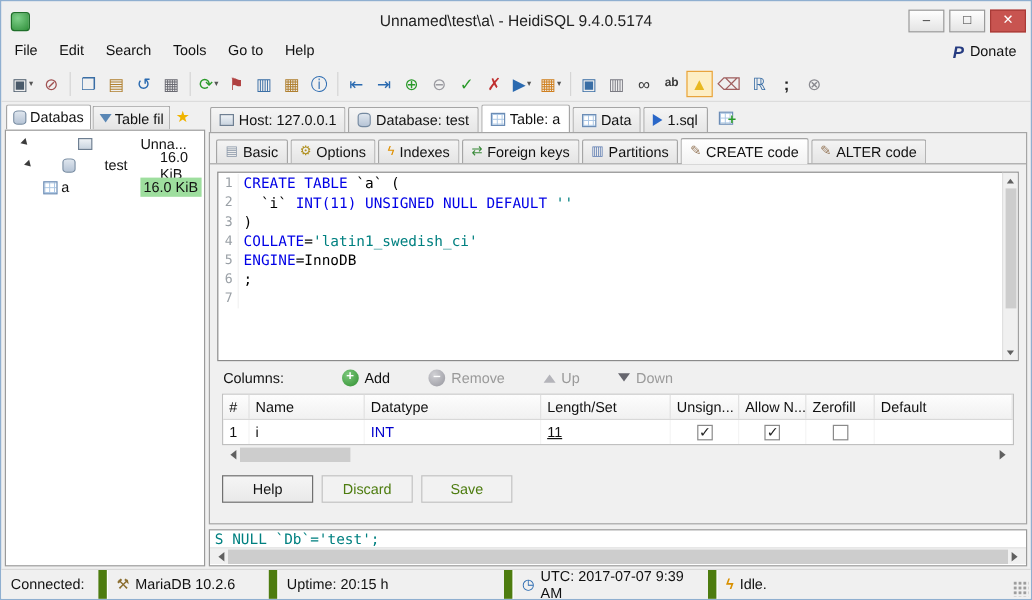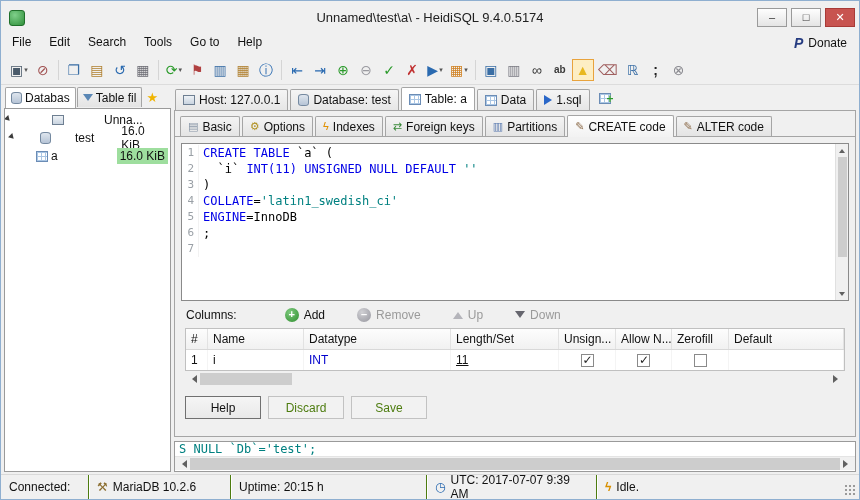--- a/index.html
+++ b/index.html
@@ -29,21 +29,21 @@
   .tool .glyph { font-size:14px; line-height:1; }
   .tool .glyph.small { font-size:10px; font-weight:bold; }
   .tool .caret { font-size:7px; color:#555; }
   .tool.active { background:#fdeec4; border-color:#e8a33d; }
   .tool-sep { width:1px; height:20px; background:#d5d5d5; margin:0 3px; }
 
   
   .main-area { flex:1; display:flex; padding:2px 3px; gap:3px; min-height:0; }
 
   .left-panel { width:167px; flex:none; display:flex; flex-direction:column; }
-  .left-tabs { height:21px; flex:none; display:flex; align-items:flex-start; gap:1px; padding-left:1px; }
+  .left-tabs { height:21px; flex:none; display:flex; align-items:flex-end; gap:1px; padding-left:1px; }
   .ltab { height:20px; display:flex; align-items:center; gap:3px; padding:0 5px; border:1px solid #a5a5a5; border-bottom:none; border-radius:2px 2px 0 0; background:linear-gradient(#f4f4f4,#e4e4e4); white-space:nowrap; overflow:hidden; max-width:74px; }
   .ltab.active { background:#fff; height:21px; }
   .star { margin-left:3px; color:#f0b400; font-size:13px; align-self:center; }
   .tree-box { flex:1; background:#fff; border:1px solid #9a9a9a; padding-top:2px; overflow:hidden; }
 
   .tree-row { height:18px; display:flex; align-items:center; gap:3px; padding-right:2px; }
   .exp { flex:none; width:0; height:0; border:3px solid transparent; border-left:5px solid #3c3c3c; transform:rotate(45deg); margin:0 -1px 0 0; }
   .tree-size { margin-left:auto; padding:1px 3px; }
   .tree-row.selected .tree-size { background:#9ede9e; }
 
@@ -127,21 +127,21 @@
 
   
   .splitter { height:4px; flex:none; }
   .log { height:31px; flex:none; border:1px solid #9a9a9a; background:#fff; display:flex; flex-direction:column; overflow:hidden; }
   .log-line { height:14px; line-height:14px; padding-left:4px; font-family:"DejaVu Sans Mono","Liberation Mono",monospace; font-size:12px; color:#008080; white-space:pre; }
   .log .hscroll { margin:0; border-top:1px solid #e4e4e4; }
   .log .hthumb { flex:1; }
 
   
   .statusbar { height:25px; flex:none; display:flex; align-items:stretch; background:#f0f0f0; border-top:1px solid #d9d9d9; }
-  .sb-sec { display:flex; align-items:center; gap:5px; padding:0 8px; border-right:1px solid #4d7c0f; box-shadow:1px 0 0 #ffffff; flex:none; }
+  .sb-sec { display:flex; align-items:center; gap:5px; padding:0 8px; border-right:7px solid #4d7c0f; box-shadow:1px 0 0 #ffffff; flex:none; }
   .sb-sec.s1 { width:88px; }
   .sb-sec.s2 { width:142px; }
   .sb-sec.s3 { width:196px; }
   .sb-sec.s4 { width:170px; }
   .sb-sec.last { flex:1; border-right:none; box-shadow:none; position:relative; }
   .sb-icon { font-size:12px; line-height:1; }
   .grip { position:absolute; right:2px; bottom:2px; width:13px; height:13px; background-image:radial-gradient(circle,#9a9a9a 1.1px,transparent 1.3px); background-size:4px 4px; }
 </style>
 </head>
 <body>
@@ -276,27 +276,27 @@
           <span class="ic ic-db"></span>
           <span>Databas</span>
         </div>
         <div class="ltab">
           <span class="ic ic-filter"></span>
           <span>Table fil</span>
         </div>
         <div class="star">★</div>
       </div>
       <div class="tree-box">
-        <div class="tree-row" style="padding-left:0;gap:40px;">
+        <div class="tree-row" style="padding-left:13px;gap:40px;">
           <span class="exp"></span>
           <span class="ic ic-host"></span>
           <span class="tree-label">Unna...</span>
           <span class="tree-size">16.0 KiB</span>
         </div>
-        <div class="tree-row" style="padding-left:4px;gap:24px;">
+        <div class="tree-row" style="padding-left:16px;gap:24px;">
           <span class="exp"></span>
           <span class="ic ic-db"></span>
           <span class="tree-label">test</span>
           <span class="tree-size">16.0 KiB</span>
         </div>
         <div class="tree-row selected" style="padding-left:31px;">
           <span class="ic ic-table"></span>
           <span class="tree-label">a</span>
           <span class="tree-size">16.0 KiB</span>
         </div>

